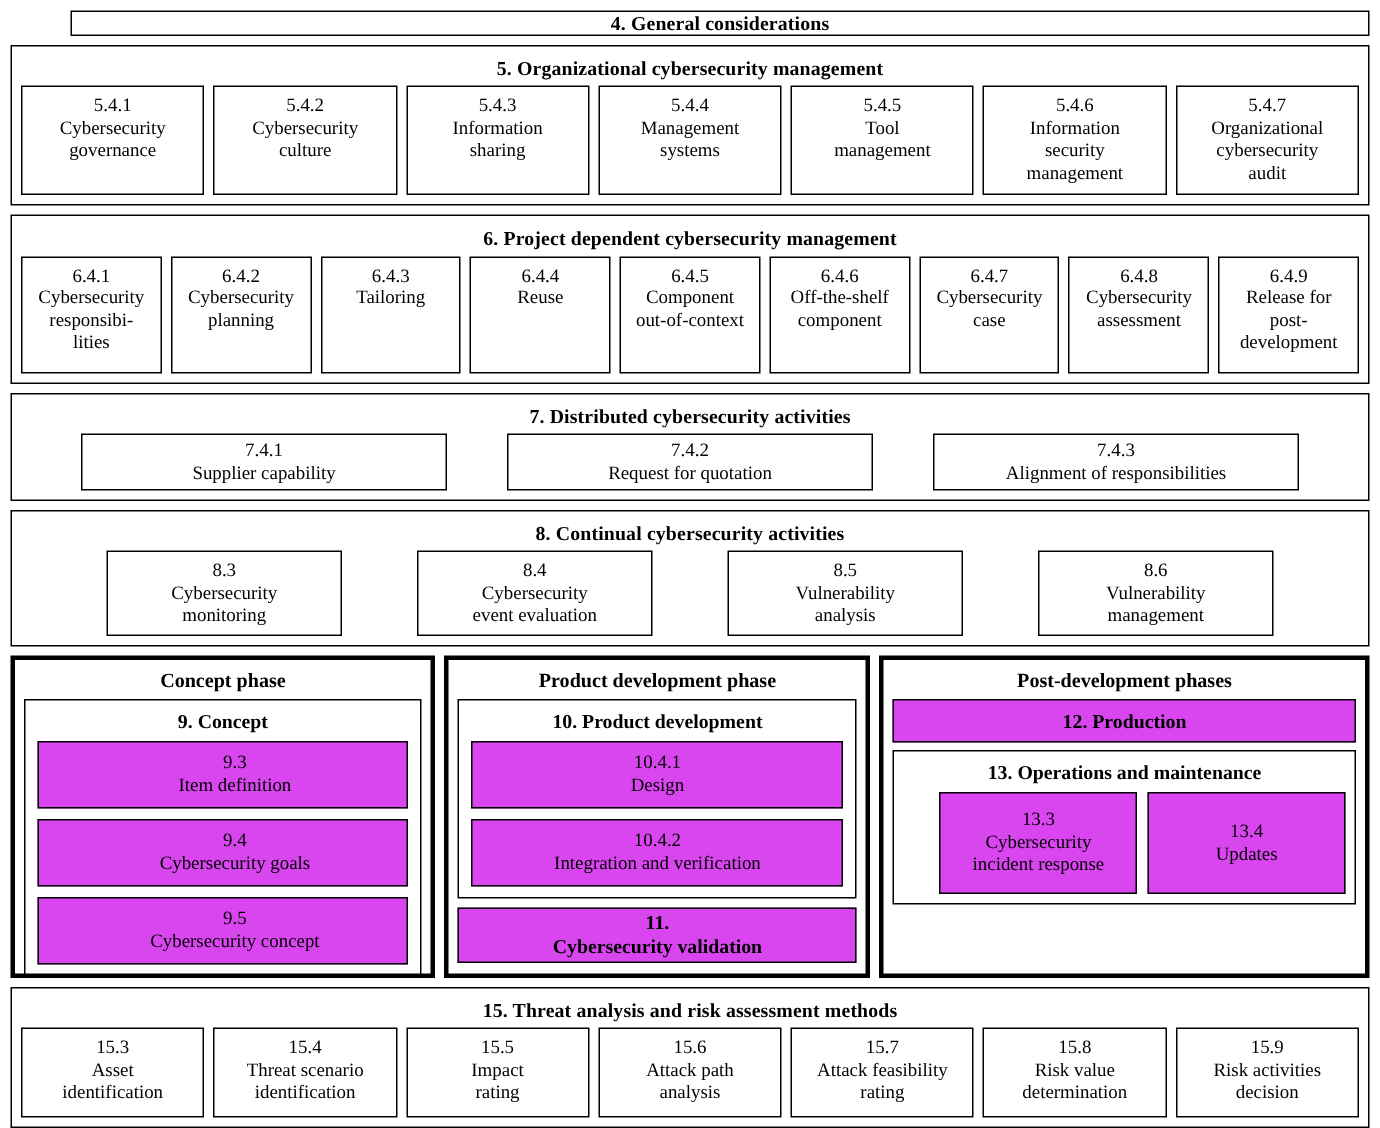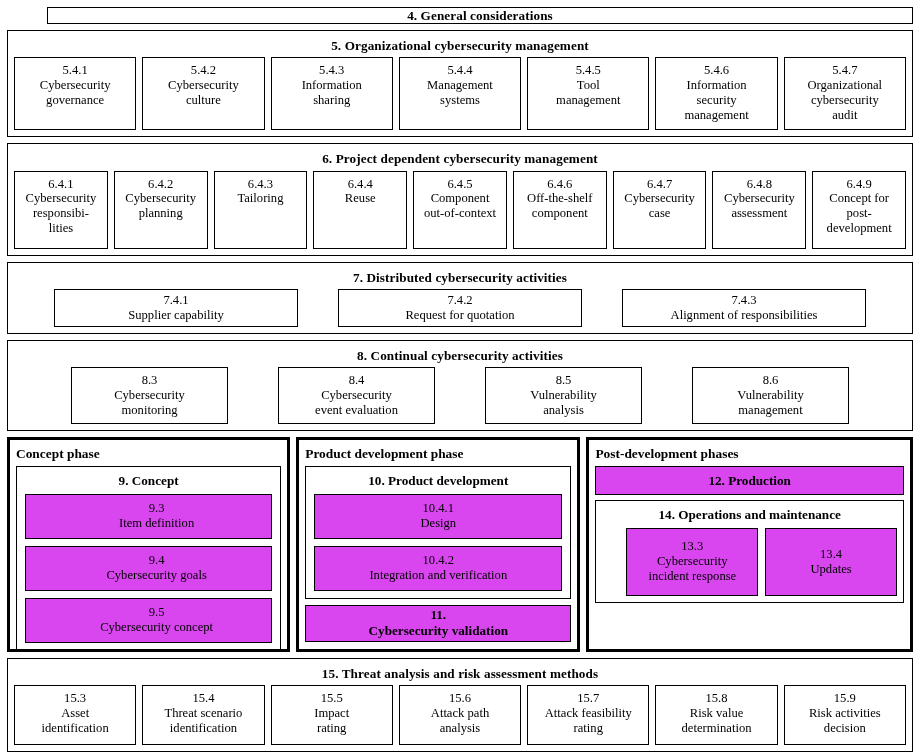--- a/index.html
+++ b/index.html
@@ -112,21 +112,21 @@
   }
   .phase {
     border: 3px solid #000;
     box-sizing: border-box;
     background: #fff;
     display: flex;
     flex-direction: column;
     padding: 4px 6px 7px 6px;
   }
   .phase-title {
-    text-align: left;
+    text-align: center;
     font-weight: bold;
     font-size: 13.4px;
     line-height: 1.2;
     padding: 2px 0 4px 0;
   }
   .phase-inner {
     border: 1.6px solid #000;
     box-sizing: border-box;
     display: flex;
     flex-direction: column;
@@ -266,21 +266,21 @@
           <span class="lbl">Cybersecurity</span>
           <span class="lbl">case</span>
         </div>
         <div class="cell">
           <span class="num">6.4.8</span>
           <span class="lbl">Cybersecurity</span>
           <span class="lbl">assessment</span>
         </div>
         <div class="cell">
           <span class="num">6.4.9</span>
-          <span class="lbl">Concept for</span>
+          <span class="lbl">Release for</span>
           <span class="lbl">post-</span>
           <span class="lbl">development</span>
         </div>
       </div>
   </div>
 
   <div class="section" id="sec7">
     <div class="section-title">7. Distributed cybersecurity activities</div>
     <div class="boxrow">
         <div class="cell">
@@ -367,21 +367,21 @@
           <span class="lbl">Cybersecurity validation</span>
         </div>
     </div>
 
     <div class="phase" id="phase-post">
       <div class="phase-title">Post-development phases</div>
       <div class="leaf bold prod">
         <span>12. Production</span>
       </div>
       <div class="phase-inner">
-        <div class="phase-inner-title">14. Operations and maintenance</div>
+        <div class="phase-inner-title">13. Operations and maintenance</div>
         <div class="sub-row">
             <div class="leaf">
               <span class="num">13.3</span>
               <span class="lbl">Cybersecurity</span>
               <span class="lbl">incident response</span>
             </div>
             <div class="leaf">
               <span class="num">13.4</span>
               <span class="lbl">Updates</span>
             </div>

